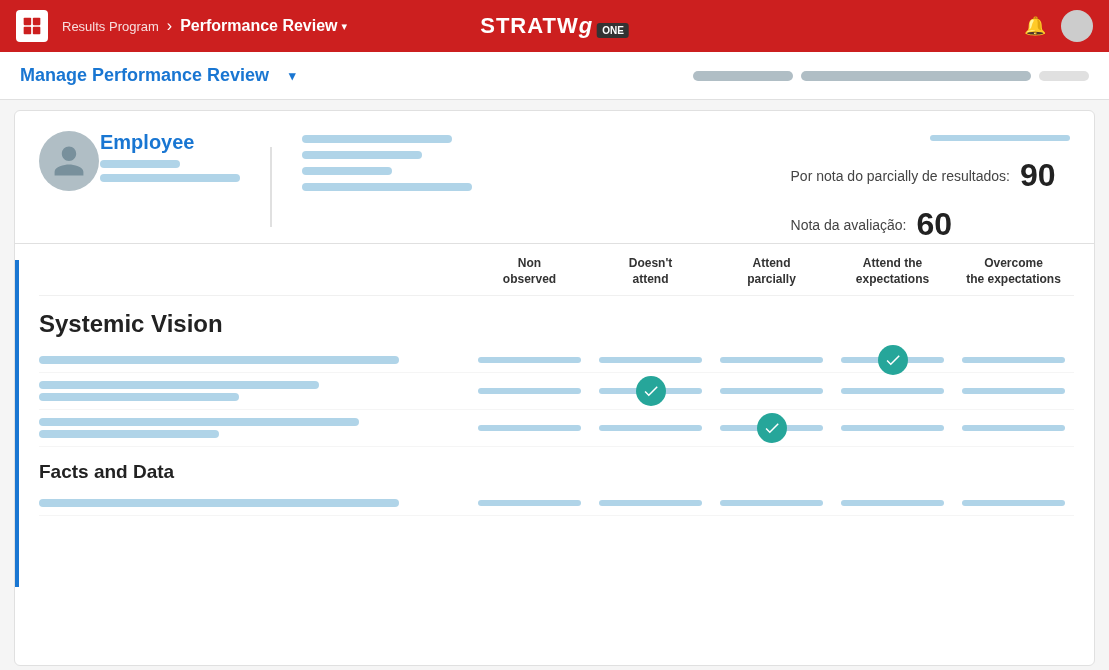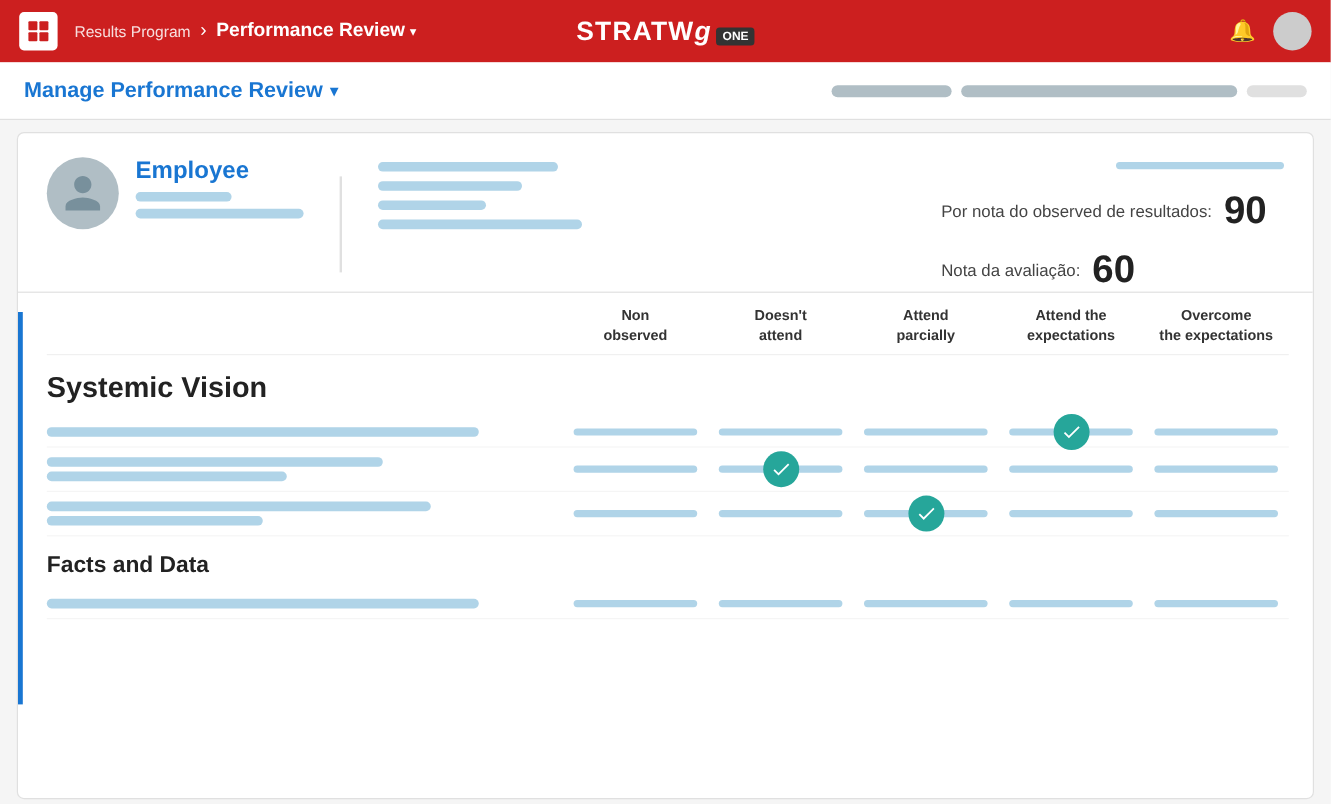--- a/index.html
+++ b/index.html
@@ -80,21 +80,21 @@
       align-items: center;
       padding: 0 20px;
       border-bottom: 1px solid #e0e0e0;
     }
     .sub-nav .manage-title {
       color: #1976d2;
       font-size: 18px;
       font-weight: 600;
       display: flex;
       align-items: center;
-      gap: 6px;
+      gap: 20px;
     }
     .sub-nav .manage-title .arrow { font-size: 13px; }
     .sub-nav .progress-area {
       margin-left: auto;
       display: flex;
       align-items: center;
       gap: 8px;
     }
     .progress-bar-bg {
       height: 10px;
@@ -118,21 +118,21 @@
     
     .employee-header {
       display: flex;
       align-items: flex-start;
       padding: 20px 24px 0 24px;
       border-bottom: 1px solid #e0e0e0;
     }
     .avatar-section {
       display: flex;
       align-items: flex-start;
-      gap: 14px;
+      gap: 1px;
       flex: 0 0 auto;
     }
     .employee-avatar {
       width: 60px; height: 60px;
       border-radius: 50%;
       background: #b0bec5;
       display: flex; align-items: center; justify-content: center;
     }
     .employee-avatar svg { width: 36px; height: 36px; fill: #78909c; }
     .employee-info {
@@ -405,21 +405,21 @@
     <div class="employee-details">
       <div class="detail-bar w150"></div>
       <div class="detail-bar w120"></div>
       <div class="detail-bar w90"></div>
       <div class="detail-bar w170"></div>
     </div>
 
     <div class="scores-section">
       <div class="scores-top-bar"></div>
       <div class="score-line">
-        <span class="score-label">Por nota do observed de resultados:</span>
+        <span class="score-label">Por nota do parcially de resultados:</span>
         <span class="score-value">90</span>
       </div>
       <div class="score-line">
         <span class="score-label">Nota da avaliação:</span>
         <span class="score-value">60</span>
       </div>
     </div>
   </div>
 
 

